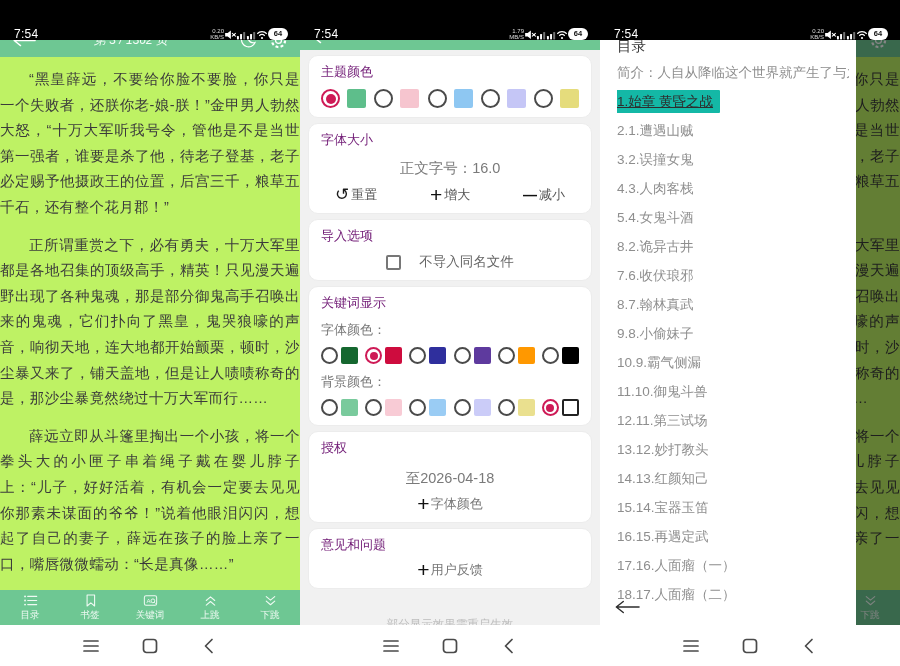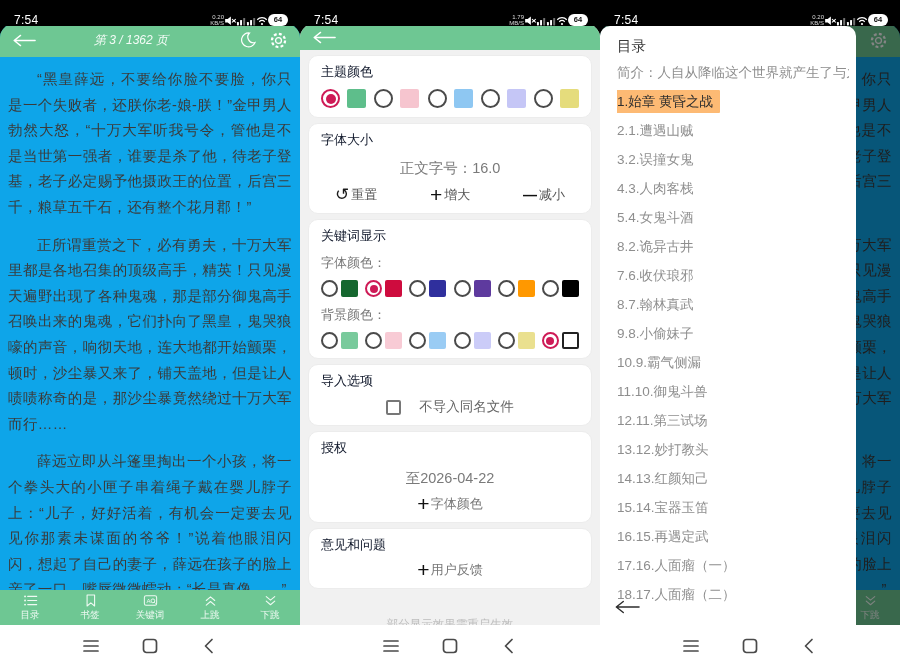--- a/index.html
+++ b/index.html
@@ -2,52 +2,52 @@
 <html><head>
 <meta charset="utf-8">
 <style>
   * { margin:0; padding:0; box-sizing:border-box; }
   html,body { background:#000; }
   body { font-family:"Liberation Sans","DejaVu Sans",sans-serif; }
   #stage { width:900px; height:666px; display:flex; background:#000; overflow:hidden; }
   .screen { flex:0 0 300px; width:300px; height:666px; position:relative; overflow:hidden; background:#000; }
 
   
-  .statusbar { position:absolute; top:2px; left:0; right:0; height:24px; background:#000; color:#fff;
+  .statusbar { position:absolute; top:16px; left:0; right:0; height:24px; background:#000; color:#fff;
     display:flex; align-items:center; justify-content:space-between; padding:12px 12px 0 14px; z-index:30; }
   .sb-time { font-size:12px; letter-spacing:.3px; }
   .sb-right { display:flex; align-items:center; gap:0; }
   .sb-speed { font-size:6px; line-height:6px; text-align:right; color:#ddd; }
   .battery { display:inline-block; background:#fff; color:#111; font-size:7.5px; line-height:11px; height:12px;
     min-width:20px; text-align:center; border-radius:6px; padding:0 3px; position:relative; font-weight:bold; }
 
   
   .app { position:absolute; top:24px; left:0; right:0; bottom:41px; border-radius:14px 14px 0 0; overflow:hidden; }
 
   
-  .reader { background:#0ea5e9; }
+  .reader { background:#bef264; }
   .reader-header { height:33px; background:#6EC793; display:flex; align-items:center; padding:0 12px; color:#fff; }
   .page-indicator { flex:1; text-align:center; font-style:italic; font-size:12px; color:#F4FCF7; }
   .hdr-icon { display:flex; align-items:center; margin-left:12px; }
-  .reader-body { padding:10px 8px 0; font-size:14.5px; line-height:25.6px; color:#3B3B3B;
+  .reader-body { padding:10px 0 0; font-size:14.5px; line-height:25.6px; color:#3B3B3B;
     text-align:justify; letter-spacing:.4px; }
   .reader-body p { text-indent:2em; margin-bottom:12px; }
   .reader-toolbar { position:absolute; left:0; right:0; bottom:0; height:35px; background:#6EC793; display:flex; }
   .tb-item { flex:1; display:flex; flex-direction:column; align-items:center; justify-content:center; gap:1px; }
   .tb-item span.lbl { font-size:9.5px; color:#EFFAF3; }
 
   
   .navbar { position:absolute; left:0; right:0; bottom:0; height:41px; background:#fff;
     display:flex; align-items:center; justify-content:space-evenly; padding:0 42px; z-index:40; }
 
   
   .settings { background:#F1F1F1; }
   .settings-header { height:26px; background:#6EC793; display:flex; align-items:center; padding:0 12px; }
   .card { background:#fff; border:1px solid #ECECEC; border-radius:10px; margin:5px 8px; padding:7px 12px 9px; }
-  .card-title { font-size:13px; color:#0f172a; }
+  .card-title { font-size:13px; color:#701a75; }
   .opt-row { display:flex; align-items:center; justify-content:space-between; margin-top:8px; }
   .opt { display:flex; align-items:center; gap:7px; }
   .opt.tight { gap:3px; }
   .radio { width:19px; height:19px; border:2px solid #4a4a4a; border-radius:50%; }
   .radio.small { width:17px; height:17px; }
   .radio.sel { border-color:#CE1A56; position:relative; }
   .radio.sel::after { content:''; position:absolute; inset:2.5px; background:#CE1A56; border-radius:50%; }
   .swatch { width:19px; height:19px; border-radius:2px; }
   .swatch.small { width:17px; height:17px; }
   .swatch.outlined { border:2px solid #222; }
@@ -65,21 +65,21 @@
   .plus-action { display:flex; align-items:center; justify-content:center; gap:1px; margin-top:7px; font-size:13px; color:#777; }
   .settings-footer { margin-top:28px; text-align:center; }
   .settings-footer div { font-size:11.5px; color:#BDBDBD; margin:12px 0; }
 
   
   .scrim { position:absolute; top:24px; left:0; right:0; bottom:41px; background:rgba(0,0,0,.48); z-index:10; }
   .toc-panel { position:absolute; top:26px; left:0; width:256px; bottom:41px; background:#fff;
     border-radius:10px 10px 0 0; z-index:20; padding:8px 0 0 17px; overflow:hidden; }
   .toc-title { font-size:14.5px; color:#3a3a3a; line-height:24px; }
   .toc-item { font-size:13.5px; color:#8E8E8E; line-height:29px; height:29px; white-space:nowrap; overflow:hidden; width:232px; }
-  .toc-item .hl { background:#fdba74; color:#2e2e2e; padding:4px 7px 4px 3px; margin-left:-3px; border-radius:1px; }
+  .toc-item .hl { background:#14b8a6; color:#2e2e2e; padding:4px 7px 4px 3px; margin-left:-3px; border-radius:1px;text-decoration:underline; }
   .toc-back { position:absolute; bottom:6px; left:14px; }
 </style>
 </head>
 <body>
 
 <svg width="0" height="0" style="position:absolute">
   <defs>
     <g id="i-back">
         <path d="M10 2 L2.5 8 L10 14 M2.5 8 H27" stroke="#fff" stroke-width="1.6" fill="none" stroke-linecap="round" stroke-linejoin="round"></path>
       </g>
@@ -299,88 +299,88 @@
               <span>增大</span>
             </span>
           <span class="txt-btn">
               <span class="g-minus">—</span>
               <span>减小</span>
             </span>
         </div>
       </div>
 
       <div class="card">
-        <div class="card-title">关键词显示</div>
-        <div class="sub-label">字体颜色：</div>
-        <div class="opt-row">
-          <span class="opt tight">
-              <span class="radio small"></span>
-              <span class="swatch small" style="background-color: rgb(21, 103, 47);"></span>
-            </span>
-          <span class="opt tight">
-              <span class="radio small sel"></span>
-              <span class="swatch small" style="background-color: rgb(206, 12, 62);"></span>
-            </span>
-          <span class="opt tight">
-              <span class="radio small"></span>
-              <span class="swatch small" style="background-color: rgb(47, 47, 157);"></span>
-            </span>
-          <span class="opt tight">
-              <span class="radio small"></span>
-              <span class="swatch small" style="background-color: rgb(94, 58, 158);"></span>
-            </span>
-          <span class="opt tight">
-              <span class="radio small"></span>
-              <span class="swatch small" style="background-color: rgb(255, 152, 0);"></span>
-            </span>
-          <span class="opt tight">
-              <span class="radio small"></span>
-              <span class="swatch small" style="background-color: rgb(0, 0, 0);"></span>
-            </span>
-        </div>
-        <div class="sub-label">背景颜色：</div>
-        <div class="opt-row">
-          <span class="opt tight">
-              <span class="radio small"></span>
-              <span class="swatch small" style="background-color: rgb(121, 202, 156);"></span>
-            </span>
-          <span class="opt tight">
-              <span class="radio small"></span>
-              <span class="swatch small" style="background-color: rgb(248, 203, 213);"></span>
-            </span>
-          <span class="opt tight">
-              <span class="radio small"></span>
-              <span class="swatch small" style="background-color: rgb(154, 204, 244);"></span>
-            </span>
-          <span class="opt tight">
-              <span class="radio small"></span>
-              <span class="swatch small" style="background-color: rgb(203, 204, 248);"></span>
-            </span>
-          <span class="opt tight">
-              <span class="radio small"></span>
-              <span class="swatch small" style="background-color: rgb(234, 224, 143);"></span>
-            </span>
-          <span class="opt tight">
-              <span class="radio small sel"></span>
-              <span class="swatch small outlined" style="background-color: rgb(255, 255, 255);"></span>
-            </span>
-        </div>
-      </div>
-
-      <div class="card">
         <div class="card-title">导入选项</div>
         <div class="center-row">
           <span class="checkbox"></span>
           <span class="chk-label">不导入同名文件</span>
         </div>
       </div>
 
       <div class="card">
+        <div class="card-title">关键词显示</div>
+        <div class="sub-label">字体颜色：</div>
+        <div class="opt-row">
+          <span class="opt tight">
+              <span class="radio small"></span>
+              <span class="swatch small" style="background-color: rgb(21, 103, 47);"></span>
+            </span>
+          <span class="opt tight">
+              <span class="radio small sel"></span>
+              <span class="swatch small" style="background-color: rgb(206, 12, 62);"></span>
+            </span>
+          <span class="opt tight">
+              <span class="radio small"></span>
+              <span class="swatch small" style="background-color: rgb(47, 47, 157);"></span>
+            </span>
+          <span class="opt tight">
+              <span class="radio small"></span>
+              <span class="swatch small" style="background-color: rgb(94, 58, 158);"></span>
+            </span>
+          <span class="opt tight">
+              <span class="radio small"></span>
+              <span class="swatch small" style="background-color: rgb(255, 152, 0);"></span>
+            </span>
+          <span class="opt tight">
+              <span class="radio small"></span>
+              <span class="swatch small" style="background-color: rgb(0, 0, 0);"></span>
+            </span>
+        </div>
+        <div class="sub-label">背景颜色：</div>
+        <div class="opt-row">
+          <span class="opt tight">
+              <span class="radio small"></span>
+              <span class="swatch small" style="background-color: rgb(121, 202, 156);"></span>
+            </span>
+          <span class="opt tight">
+              <span class="radio small"></span>
+              <span class="swatch small" style="background-color: rgb(248, 203, 213);"></span>
+            </span>
+          <span class="opt tight">
+              <span class="radio small"></span>
+              <span class="swatch small" style="background-color: rgb(154, 204, 244);"></span>
+            </span>
+          <span class="opt tight">
+              <span class="radio small"></span>
+              <span class="swatch small" style="background-color: rgb(203, 204, 248);"></span>
+            </span>
+          <span class="opt tight">
+              <span class="radio small"></span>
+              <span class="swatch small" style="background-color: rgb(234, 224, 143);"></span>
+            </span>
+          <span class="opt tight">
+              <span class="radio small sel"></span>
+              <span class="swatch small outlined" style="background-color: rgb(255, 255, 255);"></span>
+            </span>
+        </div>
+      </div>
+
+      <div class="card">
         <div class="card-title">授权</div>
-        <div class="center-text">至2026-04-22</div>
+        <div class="center-text">至2026-04-18</div>
         <div class="plus-action">
             <span class="g-plus">+</span>
             <span>字体颜色</span>
           </div>
       </div>
 
       <div class="card">
         <div class="card-title">意见和问题</div>
         <div class="plus-action">
             <span class="g-plus">+</span>

